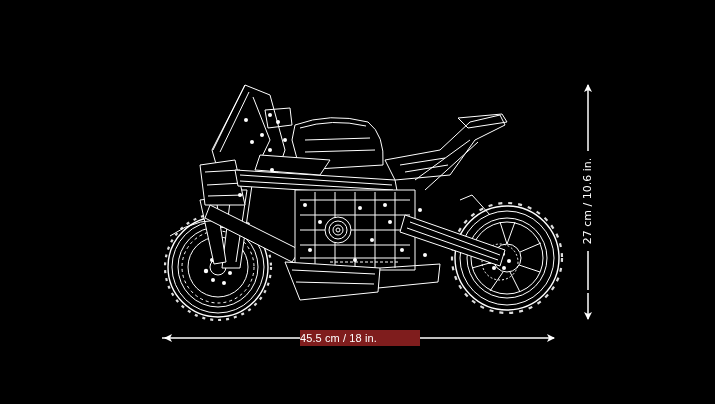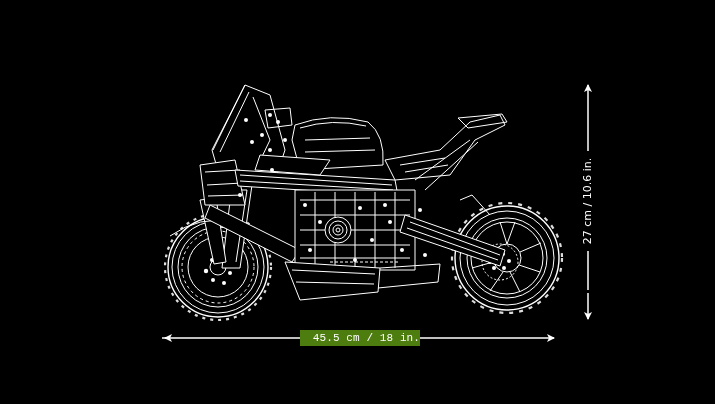--- a/index.html
+++ b/index.html
@@ -1,22 +1,22 @@
 <!DOCTYPE html>
 <html><head>
 <meta charset="utf-8">
 <style>
   html, body { margin:0; padding:0; background:#000; }
   body { width:715px; height:404px; position:relative; overflow:hidden; font-family:"Liberation Sans", sans-serif; }
   #stage { position:absolute; left:0; top:0; width:715px; height:404px; background:#000; }
   svg { position:absolute; left:0; top:0; }
   .dim-label-h {
     position:absolute; left:300px; top:330px; width:120px; height:16px;
-    background:#4d7c0f; color:#fff; font-size:11px; line-height:16px; text-align:right;
-    font-family:Liberation Mono, monospace; letter-spacing:0.1px;
+    background:#7f1d1d; color:#fff; font-size:11px; line-height:16px; text-align:left;
+    font-family:Liberation Sans, sans-serif; letter-spacing:0.1px;
   }
   .dim-label-v {
     position:absolute; left:538px; top:193px; width:100px; height:16px;
     background:#000; color:#fff; font-size:11px; line-height:16px; text-align:center;
     font-family:"DejaVu Sans", sans-serif; transform:rotate(-90deg); transform-origin:50% 50%;
   }
 </style>
 </head>
 <body>
 

